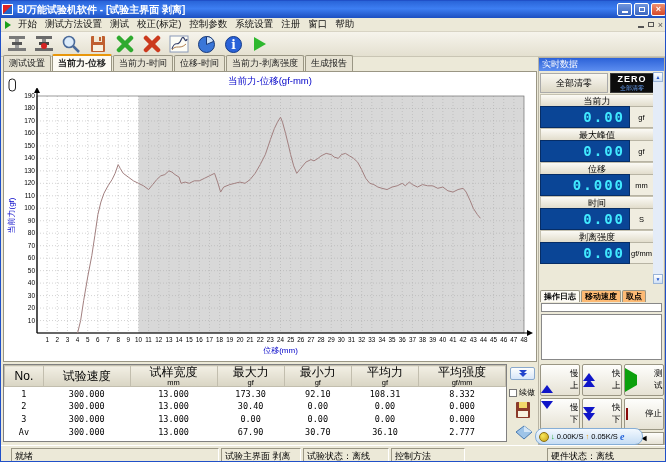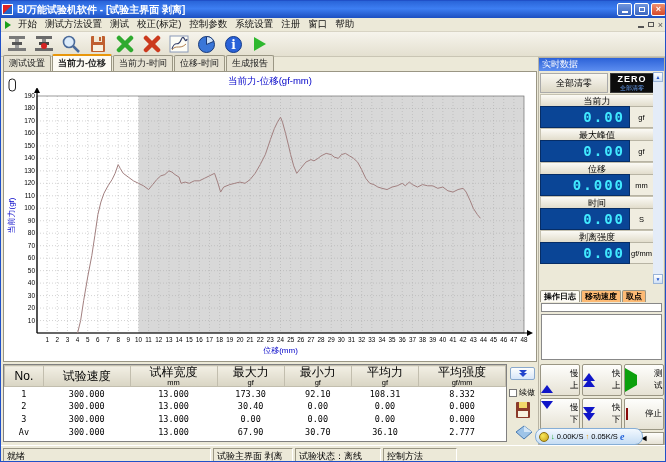--- a/index.html
+++ b/index.html
@@ -113,21 +113,21 @@
   .tri-dn { width:0; height:0; border-left:6px solid transparent; border-right:6px solid transparent; border-top:8px solid #1016c8; }
   .dbl { display:flex; flex-direction:column; }
   .dbl .tri-up + .tri-up, .dbl .tri-dn + .tri-dn { margin-top:-2px; }
   .ico-play { width:0; height:0; border-top:7px solid transparent; border-bottom:7px solid transparent; border-left:12px solid #0ca00c; }
   .ico-stop { width:13px; height:13px; background:#e81212; border:1px solid #8a0a0a; }
   .return-btn { position:absolute; left:85px; top:374px; width:40px; height:13px; overflow:hidden;
     background:linear-gradient(#fefefc,#e6e2d4); border:1px solid #9a9684; text-align:center; font-size:9px; color:#000; }
 
   
   .statusbar { position:absolute; left:0; top:444px; width:666px; height:18px; background:#ece9d8;
-    border-top:1px solid #fff; display:flex; align-items:stretch; font-size:9px; padding-top:2px; }
+    border-top:1px solid #fff; display:flex; align-items:stretch; font-size:9px; padding-top:2px;padding-left:8px; }
   .seg { border:1px solid; border-color:#9a9684 #fff #fff #9a9684; margin-left:2px; padding:1px 3px 0 3px;
     white-space:nowrap; overflow:hidden; }
 
   
   .netpill { position:absolute; left:534px; top:427px; width:108px; height:17px; z-index:50;
     background:linear-gradient(#f2f8fe,#c6ddf4); border:1px solid #86aed6; border-radius:8px;
     display:flex; align-items:center; gap:2px; font-size:7.5px; padding:0 3px; }
   .coin { width:10px; height:10px; border-radius:50%; background:radial-gradient(circle at 35% 35%,#f8e85a,#c8a018); border:1px solid #8a7010; }
   .arr-d { color:#12a012; font-weight:bold; } .arr-u { color:#e8940a; font-weight:bold; }
   .e-ico { color:#2060d8; font-weight:bold; font-style:italic; font-size:10px; font-family:"Liberation Serif",serif; }
@@ -227,20 +227,21 @@
     <span class="tool-btn">
       <span class="play-tri"></span>
     </span>
   </div>
 
   <div class="tabrow" id="tab-row">
       <span class="tab">测试设置</span>
       <span class="tab active">当前力-位移</span>
       <span class="tab">当前力-时间</span>
       <span class="tab">位移-时间</span>
+      <span class="tab">当前力-剥离强度</span>
       <span class="tab">生成报告</span>
     </div>
 
   <div class="chart-panel">
     <div class="chart-title">当前力-位移(gf-mm)</div>
     <svg class="chart-tool" width="9" height="14">
         <rect x="1" y="1" width="6.5" height="12" rx="3" fill="#fff" stroke="#222"></rect>
       </svg>
     <div class="chart-ylabel">当前力(gf)</div>
     <svg id="chart-svg" class="chart-svg" width="531" height="273">
@@ -580,20 +581,21 @@
       <span>◄</span>
     </div>
   </div>
 
   <div class="statusbar" id="status-bar">
       <div class="seg" style="width: 208px;">就绪</div>
       <div class="seg" style="width: 80px;">试验主界面 剥离</div>
       <div class="seg" style="width: 86px;">试验状态：离线</div>
       <div class="seg" style="width: 74px;">控制方法</div>
       <div class="seg" style="width: 78px; margin-top: 32px;">控制状态</div>
+      <div class="seg" style="flex: 1 1 0%;">硬件状态：离线</div>
     </div>
 
   <div class="netpill">
     <span class="coin"></span>
     <span class="arr-d">↓</span>
     <span>0.00K/S</span>
     <span class="arr-u">↑</span>
     <span>0.05K/S</span>
     <span class="e-ico">e</span>
   </div>

